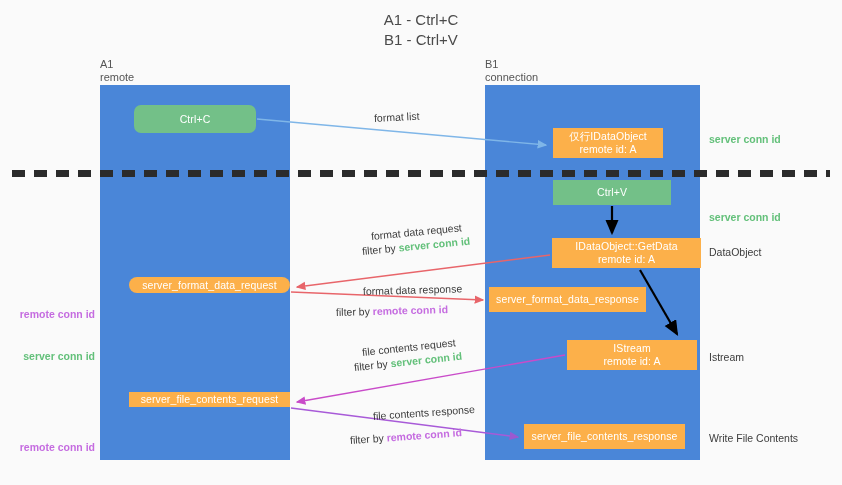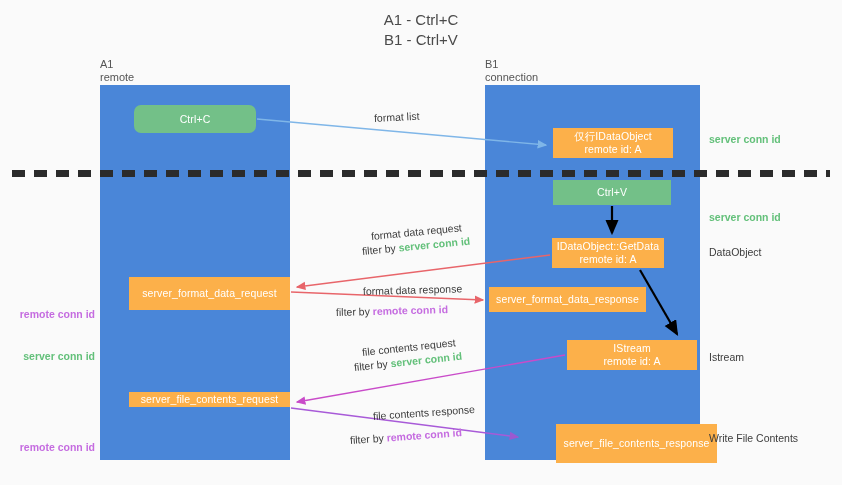--- a/index.html
+++ b/index.html
@@ -76,28 +76,28 @@
     line-height: 13px;
     text-align: center;
     white-space: pre;
     letter-spacing: .1px;
   }
   .box.green { background: #73c088; }
   .box.orange { background: #fcb04a; }
   .box .l2 { font-size: 10.5px; }
 
   #box-ctrlc   { left: 134px; top: 105px; width: 122px; height: 28px; border-radius: 7px; }
-  #box-idataobject { left: 553px; top: 128px; width: 120px; height: 30px; }
+  #box-idataobject { left: 553px; top: 128px; width: 110px; height: 30px; }
   #box-ctrlv   { left: 553px; top: 180px; width: 118px; height: 25px; }
-  #box-getdata { left: 552px; top: 238px; width: 112px; height: 30px; }
-  #box-fmt-req { left: 129px; top: 277px; width: 161px; height: 33px; }
+  #box-getdata { left: 552px; top: 238px; width: 149px; height: 30px; }
+  #box-fmt-req { left: 129px; top: 277px; width: 161px; height: 16px; border-radius: 9px; }
   #box-fmt-res { left: 489px; top: 287px; width: 157px; height: 25px; }
   #box-istream { left: 567px; top: 340px; width: 130px; height: 30px; }
   #box-file-req { left: 129px; top: 392px; width: 161px; height: 15px; }
-  #box-file-res { left: 556px; top: 424px; width: 161px; height: 39px; }
+  #box-file-res { left: 524px; top: 424px; width: 161px; height: 25px; }
 
   
   .edge-label {
     position: absolute;
     font-size: 10.5px;
     line-height: 14px;
     color: #3c3c3c;
     white-space: pre;
   }
   .c-server { color: #63c07a; font-weight: bold; }

